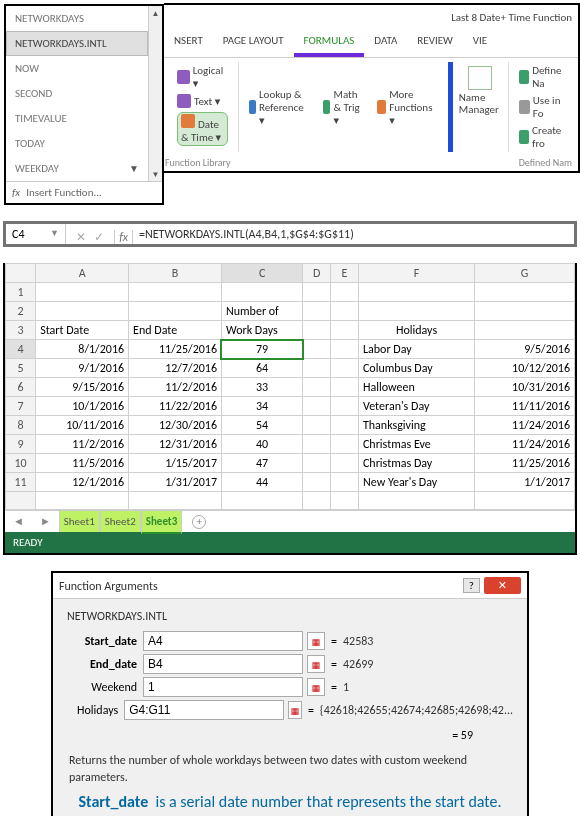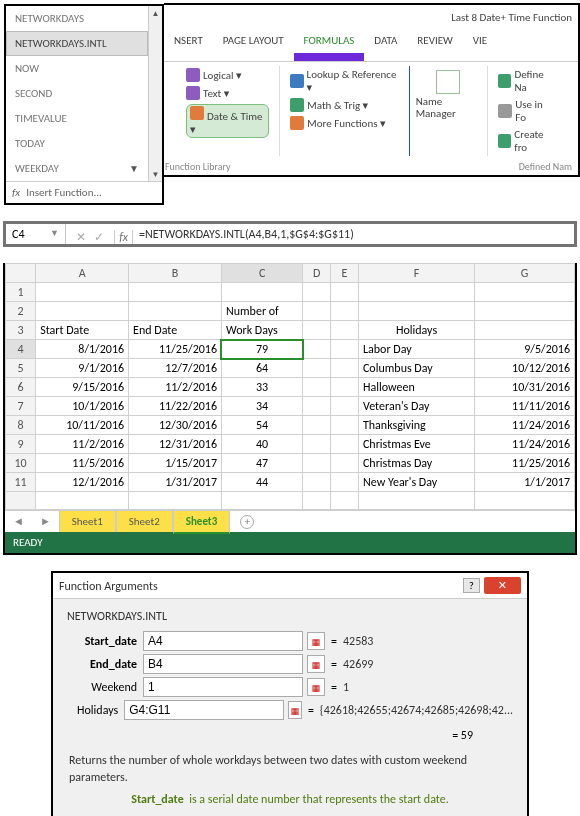--- a/index.html
+++ b/index.html
@@ -12,26 +12,26 @@
 .dd-scroll{width:14px;background:#f0f0f0;border-left:1px solid #ccc;display:flex;flex-direction:column;justify-content:space-between;align-items:center;font-size:8px;color:#555}
 .dd-scroll div{padding:2px 0}
 .dropdown-inner{display:flex}
 .dropdown-list{flex:1}
 .insert-fn{display:flex;align-items:center;border-top:1px solid #ccc;font-size:11px;color:#666;padding:4px 6px;cursor:pointer}
 .insert-fn .fx{font-style:italic;margin-right:6px}
 .ribbon-side{flex:1;border:2px solid #000;border-left:none;margin-top:3px;overflow:hidden}
 .title-bar{text-align:right;font-size:11px;padding:6px 6px 4px;color:#444}
 .tabs{display:flex;border-bottom:1px solid #ccc;font-size:11px}
 .tabs span{padding:6px 10px;color:#444;cursor:pointer}
-.tabs span.active{color:#2a8f2a;border-bottom:8px solid #6d28d9}
-.ribbon{display:flex;padding:4px 12px 2px;font-size:11px;color:#444}
+.tabs span.active{color:#2a8f2a;border-bottom:4px solid #6d28d9}
+.ribbon{display:flex;padding:4px 3px 2px;font-size:11px;color:#444}
 .rib-btn{display:inline-flex;align-items:center;margin:2px 6px}
 .rib-ico{width:14px;height:14px;display:inline-block;margin-right:3px;border-radius:2px}
 .grpA{display:flex;flex-direction:column;padding:0 4px;border-right:1px solid #ddd}
-.grpB{display:flex;flex-direction:column;padding:0 4px;border-right:1px solid #1d4ed8}
+.grpB{display:flex;flex-direction:row;padding:0 4px;border-right:5px solid #1d4ed8}
 .grpC{display:flex;flex-direction:column;align-items:center;padding:0 6px;border-right:1px solid #ddd}
 .grpD{display:flex;flex-direction:column;padding:0 4px}
 .grp-label{font-size:10px;color:#888;text-align:left;padding:2px 1px}
 .highlight{background:#d4ead4;border:1px solid #7bbf7b;border-radius:6px;padding:1px 3px}
 .fx-row{display:flex;align-items:flex-end;border:3px solid #737373;margin:16px 3px;font-size:12px}
 .namebox{width:60px;padding:3px 6px;border-right:1px solid #ccc}
 .fx-ctrl{display:flex;align-items:center;color:#aaa;padding:0 6px}
 .fx-ctrl span{margin:0 4px}
 .fx-lbl{font-style:italic;color:#777;padding:0 4px;border-left:1px solid #ccc;border-right:1px solid #ccc}
 .fx-input{flex:1;padding:3px 6px;color:#333}
@@ -40,40 +40,40 @@
 th,td{border:1px solid #d0d0d0;padding:2px 4px;height:18px;font-size:12px;text-align:right;overflow:hidden;white-space:nowrap}
 th{background:#f3f3f3;font-weight:normal;text-align:center;color:#555}
 th.rowh{width:26px}
 th.sel,td.rowh.sel{background:#e0e0e0}
 td.rowh{background:#f3f3f3;text-align:center;color:#555}
 .cell-sel{outline:2px solid #2a8f2a;outline-offset:-1px}
 .tl{text-align:left}
 .tc{text-align:center}
 .sheet-tabs{display:flex;align-items:center;font-size:11px;border-top:1px solid #ccc}
 .sheet-tabs .nav{padding:4px 8px;color:#888}
-.sheet-tabs .tab{padding:4px 12px;border:1px solid #ccc;border-bottom:none;margin-top:-1px;cursor:pointer;background:#fde047;color:#555}
+.sheet-tabs .tab{padding:4px 4px;border:1px solid #ccc;border-bottom:none;margin-top:-1px;cursor:pointer;background:#bef264;color:#555}
 .sheet-tabs .tab.active{border-bottom:2px solid #2a8f2a;color:#2a8f2a;font-weight:bold}
 .sheet-tabs .plus{margin-left:10px;border:1px solid #aaa;border-radius:50%;width:14px;height:14px;text-align:center;line-height:12px;font-size:11px;color:#777}
 .status{background:#217346;color:#fff;font-size:11px;padding:4px 8px}
 .dialog{width:478px;margin:16px auto 0;border:2px solid #000;font-size:12px;background:#f0f0f0}
 .dlg-title{background:#fff;display:flex;align-items:center;padding:4px 6px;border-bottom:1px solid #ccc}
 .dlg-title .t{flex:1;font-size:12px;color:#333}
 .dlg-title .help{background:#e8e8e8;border:1px solid #aaa;padding:0 5px;font-size:11px;margin-right:4px}
 .dlg-title .close{background:#d9432e;color:#fff;padding:2px 14px;border-radius:2px;font-size:11px}
 .dlg-body{padding:10px 14px}
 .fn-name{font-size:12px;color:#333;margin-bottom:8px}
 .arg-row{display:flex;align-items:center;margin:3px 0;font-size:12px}
 .arg-row .lbl{width:70px;text-align:right;margin-right:6px}
 .arg-row .lbl.bold{font-weight:bold}
 .arg-row input{width:160px;font-size:12px;padding:2px 4px;border:1px solid #aaa;background:#fff}
 .arg-row .picker{width:18px;height:18px;border:1px solid #aaa;margin-left:4px;background:#fff;display:inline-flex;align-items:center;justify-content:center;font-size:9px;color:#c00}
 .arg-row .eq{margin:0 6px}
 .arg-row .res{font-size:12px;color:#333}
 .dlg-desc{font-size:12px;color:#333;margin:10px 2px 6px;line-height:1.4}
-.dlg-sub{font-size:12px;color:#4d7c0f;margin:0 2px 6px;text-align:center}
+.dlg-sub{font-size:16px;color:#0369a1;margin:0 2px 6px;text-align:center}
 </style>
 </head>
 <body>
 
 <div class="top-row">
   <div class="dropdown">
     <div class="dropdown-inner">
       <div class="dropdown-list" id="dd-list">
           <div class="dropdown-item">NETWORKDAYS</div>
           <div class="dropdown-item sel">NETWORKDAYS.INTL</div>

